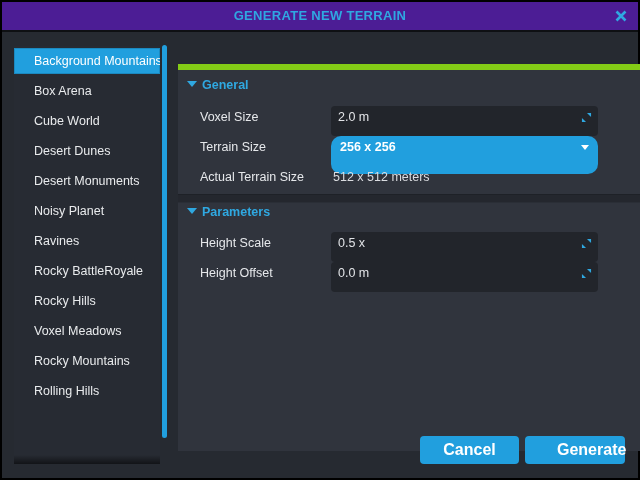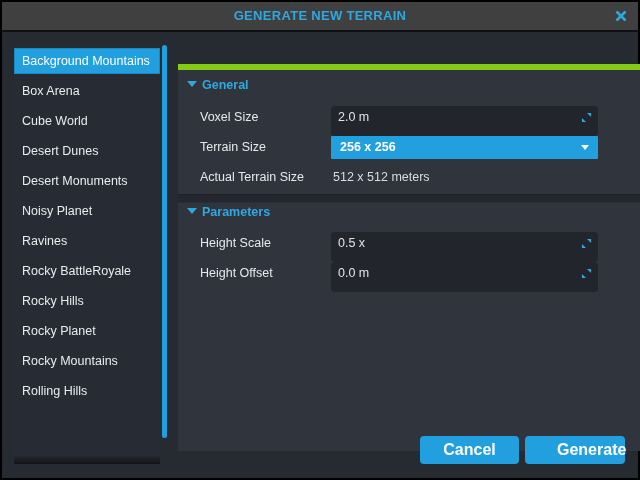--- a/index.html
+++ b/index.html
@@ -8,41 +8,41 @@
     font-family:"Liberation Sans","DejaVu Sans",sans-serif;
     -webkit-font-smoothing:antialiased;
   }
   .dialog{
     position:absolute;left:2px;top:2px;width:636px;height:476px;
     background:#262A31;
   }
   
   .titlebar{
     position:absolute;left:0;top:0;width:636px;height:28px;
-    background:#404040;border-bottom:2px solid #0E1013;
+    background:#4c1d95;border-bottom:2px solid #0E1013;
   }
   .title{
     position:absolute;left:0;right:0;top:0;height:28px;line-height:28px;
     text-align:center;color:#2FA8E1;font-size:13px;font-weight:bold;
     letter-spacing:.3px;
   }
   .close{
     position:absolute;right:10px;top:7px;width:14px;height:14px;cursor:pointer;
   }
   
   .list{
     position:absolute;left:12px;top:44px;width:146px;height:418px;
     background:#272B33;overflow:hidden;
   }
   .list::after{
     content:"";position:absolute;left:0;right:0;bottom:0;height:9px;
     background:linear-gradient(to bottom,rgba(0,0,0,0),rgba(0,0,0,.55));
   }
   .item{
-    height:30px;line-height:30px;padding-left:8px;
+    height:30px;line-height:30px;padding-left:20px;
     color:#E9EBED;font-size:12.5px;white-space:nowrap;cursor:pointer;
   }
   .item.selected{
     height:26px;line-height:26px;margin:2px 0;
     background:#219FDE;color:#FFFFFF;
     box-shadow:inset 0 0 0 1px rgba(10,70,105,.25);
   }
   .vscroll{
     position:absolute;left:160px;top:43px;width:5px;height:395px;
   }
@@ -75,22 +75,22 @@
   .field{
     position:absolute;left:153px;top:0;width:267px;height:30px;
     background:#22252B;border-radius:4px;cursor:ew-resize;
   }
   .field-value{
     position:absolute;left:7px;top:0;line-height:23px;
     color:#E2E4E7;font-size:12.5px;
   }
   .drag-icon{position:absolute;right:6px;top:6px;width:11px;height:11px;}
   .dropdown{
-    position:absolute;left:153px;top:0;width:267px;height:23px;
-    background:#219FDE;border-radius:1px;cursor:pointer;
+    position:absolute;left:153px;top:0;width:267px;height:38px;
+    background:#219FDE;border-radius:10px;cursor:pointer;
   }
   .dropdown .field-value{color:#FFFFFF;font-weight:bold;left:9px;}
   .caret{
     position:absolute;right:9px;top:9px;width:0;height:0;
     border-left:4.5px solid transparent;border-right:4.5px solid transparent;
     border-top:5px solid #FFFFFF;
   }
   .static-value{
     position:absolute;left:155px;top:0;line-height:23px;
     color:#DADCE0;font-size:12.5px;
@@ -125,21 +125,21 @@
   <div class="list">
     <div class="item selected">Background Mountains</div>
     <div class="item">Box Arena</div>
     <div class="item">Cube World</div>
     <div class="item">Desert Dunes</div>
     <div class="item">Desert Monuments</div>
     <div class="item">Noisy Planet</div>
     <div class="item">Ravines</div>
     <div class="item">Rocky BattleRoyale</div>
     <div class="item">Rocky Hills</div>
-    <div class="item">Rocky Planet</div>
+    <div class="item">Voxel Meadows</div>
     <div class="item">Rocky Mountains</div>
     <div class="item">Rolling Hills</div>
   </div>
   <div class="vscroll">
     <div class="thumb"></div>
   </div>
 
   <div class="props">
 
     <div class="section-header" style="top:6px">

